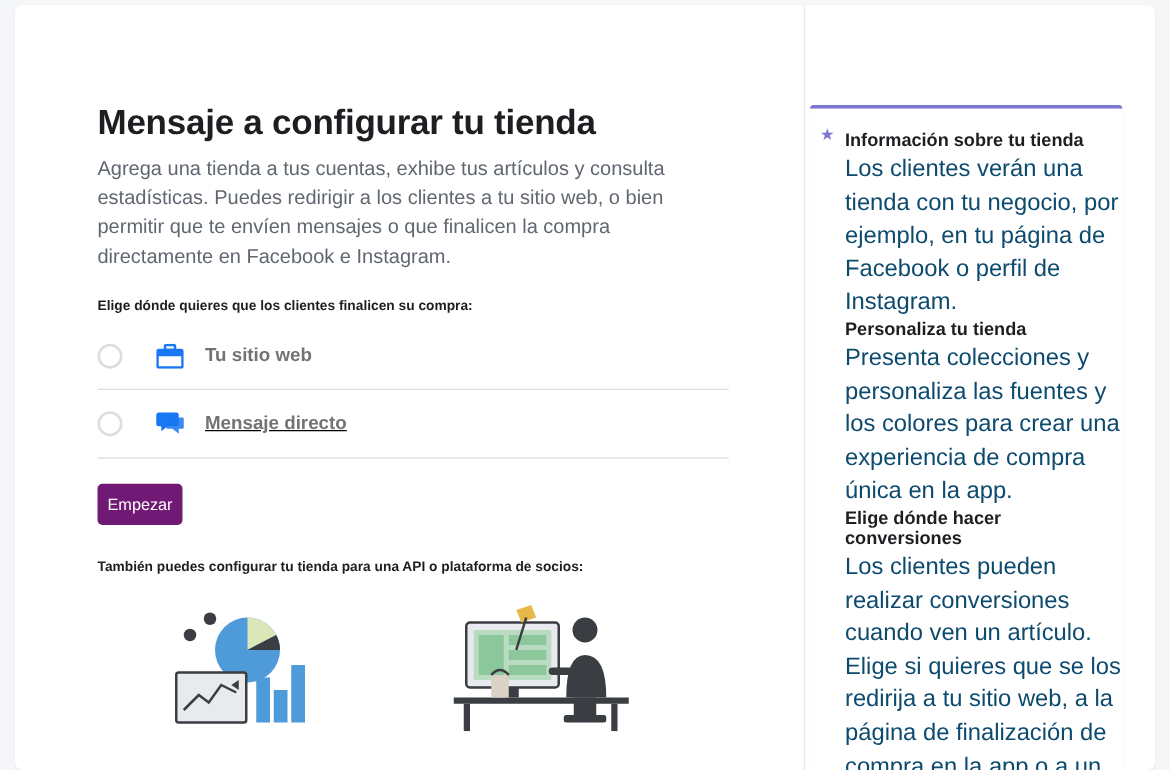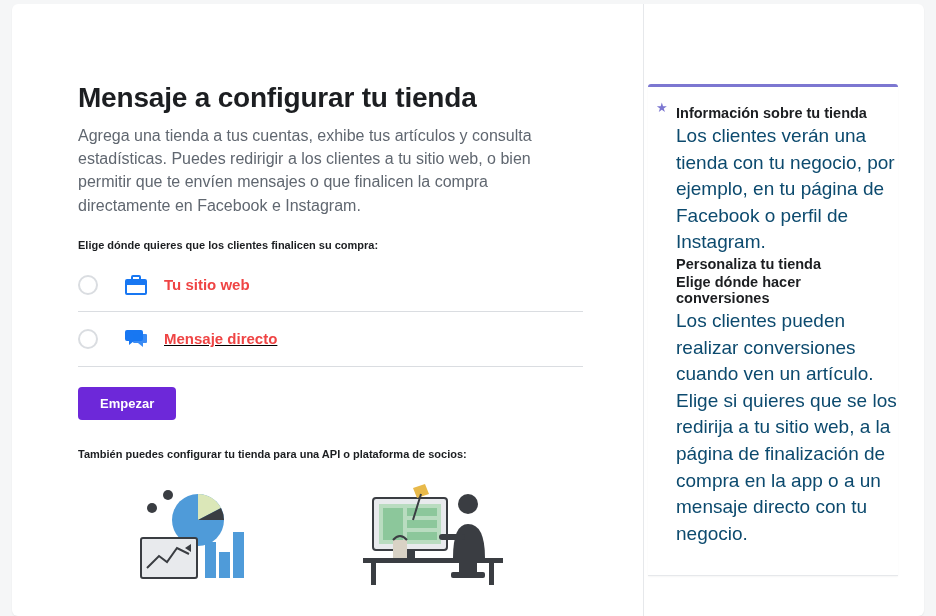--- a/index.html
+++ b/index.html
@@ -83,29 +83,29 @@
     .opt-icon {
       width: 28px;
       display: flex;
       justify-content: center;
       margin-right: 14px;
       flex-shrink: 0;
     }
     .opt-label {
       font-size: 15px;
       font-weight: 700;
-      color: #ef4444;
+      color: #737373;
     }
     .btn-primary {
-      background: #6d28d9;
+      background: #701a75;
       color: #fff;
       font-size: 13px;
-      font-weight: 700;
+      font-weight: 400;
       border: none;
-      padding: 9px 22px;
+      padding: 9px 8px;
       border-radius: 4px;
       cursor: pointer;
       margin-bottom: 28px;
     }
     .also {
       font-size: 11px;
       font-weight: 700;
       color: #1c1e21;
       margin-bottom: 20px;
     }
@@ -245,20 +245,21 @@
     <span class="star">★</span>
     <div class="info-box">
 
       <div>
         <div class="info-title">Información sobre tu tienda</div>
         <div class="info-body">Los clientes verán una tienda con tu negocio, por ejemplo, en tu página de Facebook o perfil de Instagram.</div>
       </div>
 
       <div>
         <div class="info-title">Personaliza tu tienda</div>
+        <div class="info-body">Presenta colecciones y personaliza las fuentes y los colores para crear una experiencia de compra única en la app.</div>
       </div>
 
       <div>
         <div class="info-title">Elige dónde hacer conversiones</div>
         <div class="info-body">Los clientes pueden realizar conversiones cuando ven un artículo. Elige si quieres que se los redirija a tu sitio web, a la página de finalización de compra en la app o a un mensaje directo con tu negocio.</div>
       </div>
 
     </div>
   </div>
 

